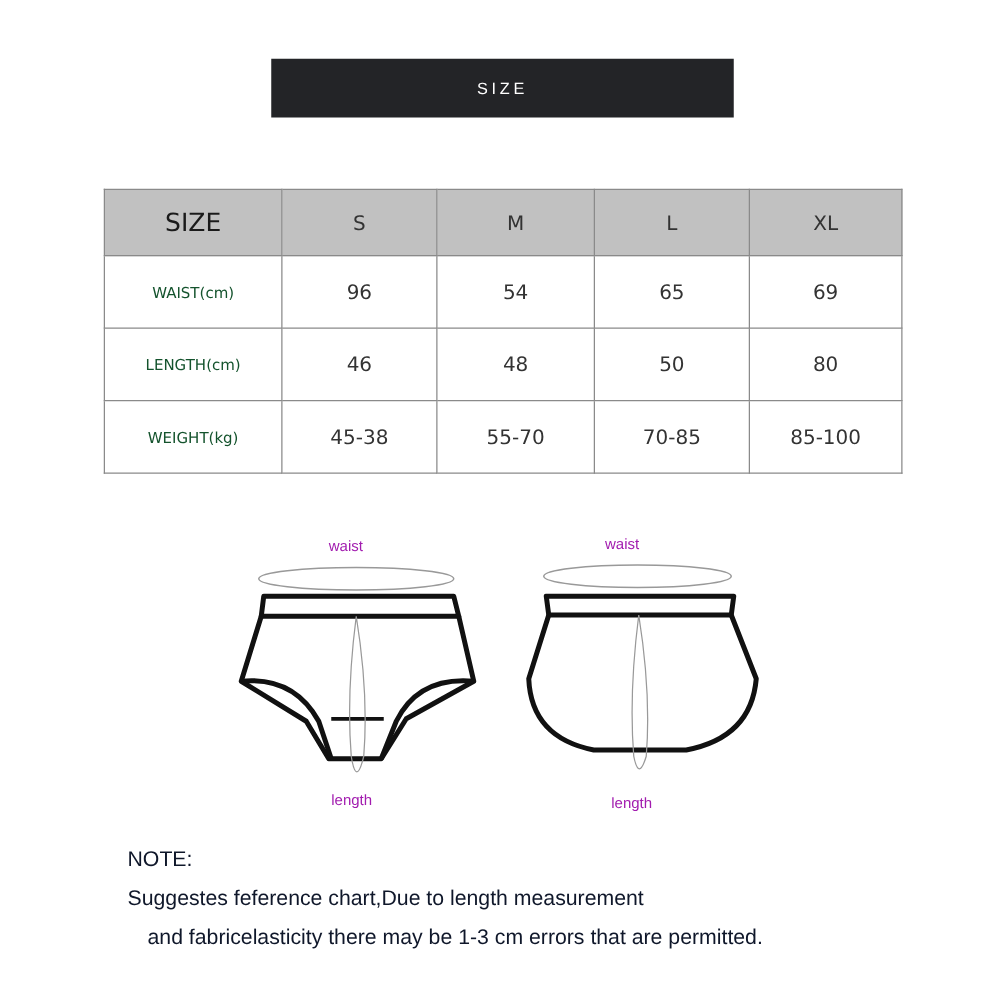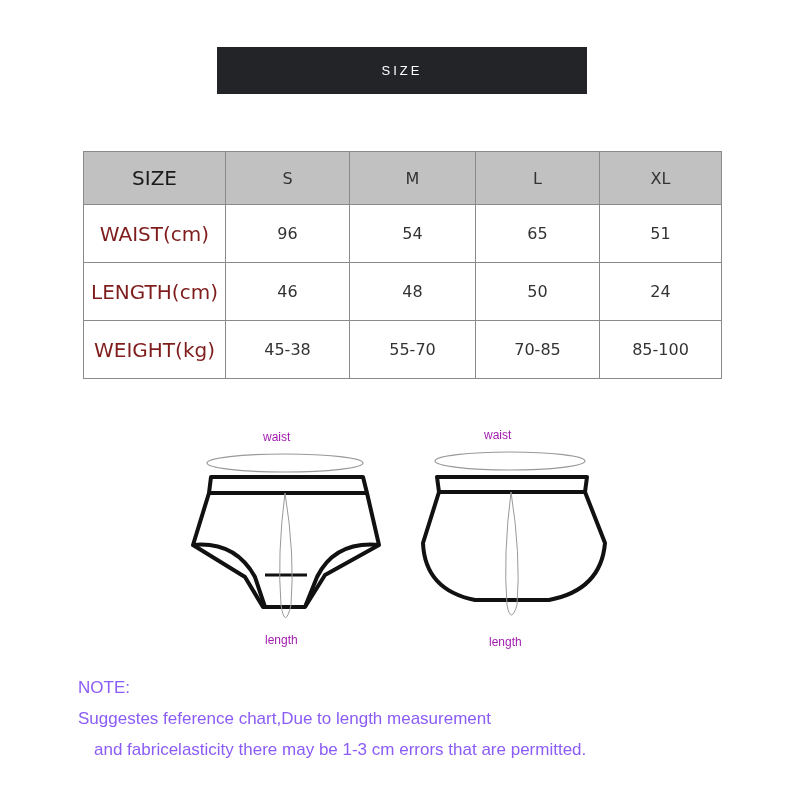--- a/index.html
+++ b/index.html
@@ -16,26 +16,26 @@
       position: absolute; left: 83px; top: 151px; width: 638px; height: 224px;
       border-collapse: collapse; table-layout: fixed;
       border: 1.5px solid #333;
     }
     table.size-table td, table.size-table th {
       border: 1px solid #8a8a8a; text-align: center; padding: 0;
       font-family: "DejaVu Sans", sans-serif; font-weight: normal; color: #333; font-size: 16px;
     }
     table.size-table tr.head th { background: #c1c1c1; height: 52px; }
     table.size-table tr.head th.corner { font-size: 20px; color: #1a1a1a; }
-    table.size-table td.rowlabel { font-size: 20px; color: #7f1d1d; margin-top: 41px; }
+    table.size-table td.rowlabel { font-size: 12px; color: #14532d; margin-top: 41px; }
     table.size-table tr.r td { height: 57px; }
     col.c0 { width: 142px; } col.c1 { width: 124px; } col.c2 { width: 126px; } col.c3 { width: 124px; } col.c4 { width: 122px; }
     .diagram { position: absolute; }
     .lbl { position: absolute; font-family: "Liberation Sans", sans-serif; font-size: 12px; color: #a21caf; }
-    .note { position: absolute; left: 78px; font-family: "Liberation Sans", sans-serif; font-size: 17px; color: #8b5cf6; }
+    .note { position: absolute; left: 102px; font-family: "Liberation Sans", sans-serif; font-size: 17px; color: #0f172a; }
   </style>
 </head>
 <body>
 
 <div class="banner">
   <span>SIZE</span>
 </div>
 
 <table class="size-table">
   <colgroup>
@@ -51,28 +51,28 @@
     <th>S</th>
     <th>M</th>
     <th>L</th>
     <th>XL</th>
   </tr>
   <tr class="r">
     <td class="rowlabel">WAIST(cm)</td>
     <td>96</td>
     <td>54</td>
     <td>65</td>
-    <td>51</td>
+    <td>69</td>
   </tr>
   <tr class="r">
     <td class="rowlabel">LENGTH(cm)</td>
     <td>46</td>
     <td>48</td>
     <td>50</td>
-    <td>24</td>
+    <td>80</td>
   </tr>
   <tr class="r">
     <td class="rowlabel">WEIGHT(kg)</td>
     <td>45-38</td>
     <td>55-70</td>
     <td>70-85</td>
     <td>85-100</td>
   </tr>
 </tbody>
   </table>

